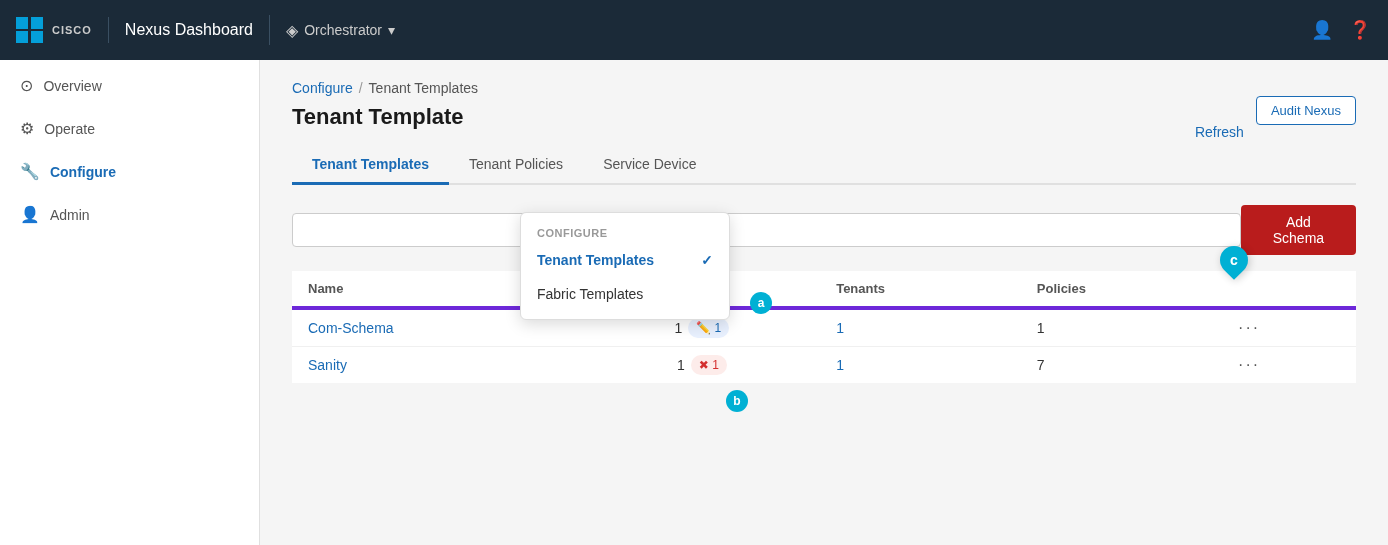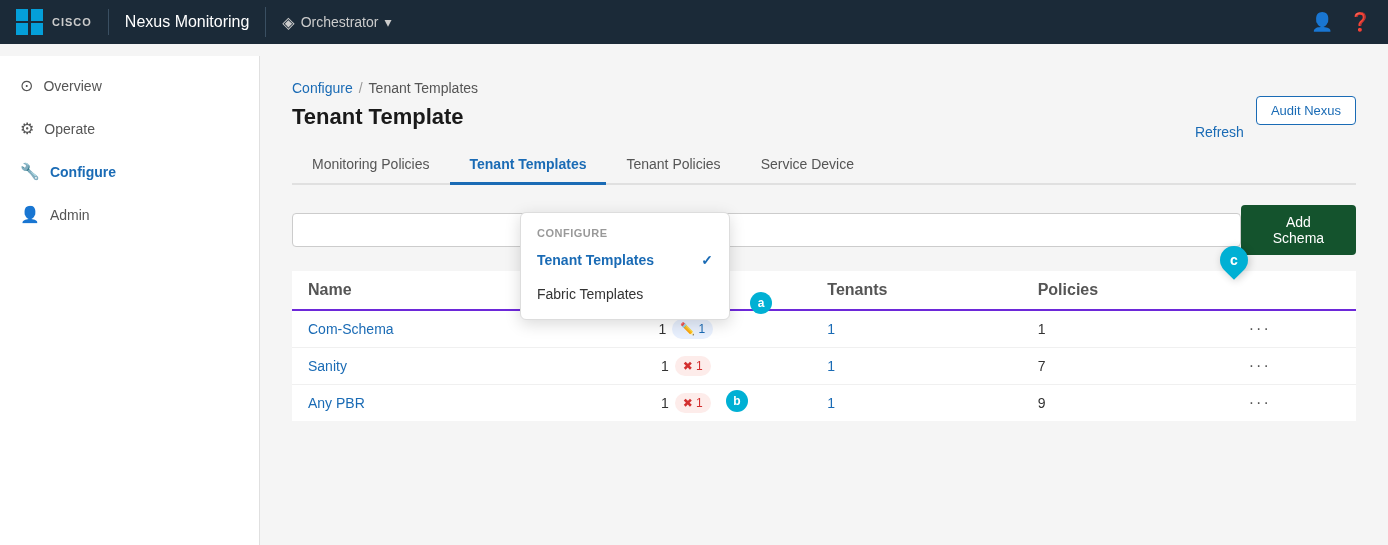--- a/index.html
+++ b/index.html
@@ -1,21 +1,21 @@
 <!DOCTYPE html>
 <html><head>
   <meta charset="utf-8">
   <style>
     * { box-sizing: border-box; margin: 0; padding: 0; }
     body { font-family: -apple-system, BlinkMacSystemFont, 'Segoe UI', Arial, sans-serif; font-size: 14px; background: #f5f5f5; color: #333; }
 
     
     .top-nav {
       background: #1b2a38;
-      height: 44px;
+      height: 60px;
       display: flex;
       align-items: center;
       padding: 0 16px;
       color: #fff;
       position: fixed;
       top: 0; left: 0; right: 0;
       z-index: 100;
     }
     .cisco-logo {
       display: flex;
@@ -109,32 +109,32 @@
     }
     .search-input {
       width: 960px;
       padding: 8px 12px;
       border: 1px solid #ccc;
       border-radius: 4px;
       font-size: 14px;
       background: #fff;
     }
     .add-schema-btn {
-      background: #14532d; color: #fff;
+      background: #b91c1c; color: #fff;
       border: none; border-radius: 4px;
       padding: 9px 18px; cursor: pointer;
       font-size: 14px; font-weight: 500;
     }
 
     
     .table { width: 100%; border-collapse: collapse; background: #fff; }
     .table th {
       text-align: left; padding: 10px 16px;
-      font-size: 16px; font-weight: 600; color: #555;
-      border-bottom: 2px solid #6d28d9;
+      font-size: 13px; font-weight: 600; color: #555;
+      border-bottom: 4px solid #6d28d9;
     }
     .table th.center, .table td.center { }
     .table td {
       padding: 8px 16px;
       border-bottom: 1px solid #f0f0f0;
       font-size: 14px;
     }
     .table tr:last-child td { border-bottom: none; }
     .schema-link { color: #1a6bb5; cursor: pointer; font-weight: 500; }
     .tenants-link { color: #1a6bb5; cursor: pointer; }
@@ -217,21 +217,21 @@
 <nav class="top-nav">
   <div class="cisco-logo">
     <span style="display:grid;grid-template-columns:1fr 1fr;gap:2px;width:28px;">
       <span style="background:#049fd9;width:12px;height:12px;display:block;"></span>
       <span style="background:#049fd9;width:12px;height:12px;display:block;"></span>
       <span style="background:#049fd9;width:12px;height:12px;display:block;"></span>
       <span style="background:#049fd9;width:12px;height:12px;display:block;"></span>
     </span>
     <span class="cisco-text">CISCO</span>
   </div>
-  <span class="app-title">Nexus Monitoring</span>
+  <span class="app-title">Nexus Dashboard</span>
   <div class="separator"></div>
   <div class="orchestrator-btn">
     <span class="orch-icon">◈</span>
     <span>Orchestrator</span>
     <span>▾</span>
   </div>
   <div class="nav-right">
     <span class="nav-icon">👤</span>
     <span class="nav-icon">❓</span>
   </div>
@@ -265,21 +265,20 @@
   </div>
 
   <h1 class="page-title">Tenant Template</h1>
 
   <div class="header-actions">
     <button class="refresh-btn">Refresh</button>
     <button class="audit-btn">Audit Nexus</button>
   </div>
 
   <div class="tabs">
-    <div class="tab">Monitoring Policies</div>
     <div class="tab active">
       <span>Tenant Templates</span>
     </div>
     <div class="tab">Tenant Policies</div>
     <div class="tab">Service Device</div>
   </div>
 
   <div class="toolbar">
     <input class="search-input" type="text" style="">
     <button class="add-schema-btn">Add Schema</button>
@@ -313,32 +312,20 @@
     <td class="center">
       <div class="badge-group">
         <span>1</span>
         <span class="badge badge-error">✖ 1</span>
       </div>
     </td>
     <td class="center"><span class="tenants-link">1</span></td>
     <td class="center"><span>7</span></td>
     <td><button class="more-btn">···</button></td>
   </tr>
-        <tr>
-    <td><span class="schema-link">Any PBR</span></td>
-    <td class="center">
-      <div class="badge-group">
-        <span>1</span>
-        <span class="badge badge-error">✖ 1</span>
-      </div>
-    </td>
-    <td class="center"><span class="tenants-link">1</span></td>
-    <td class="center"><span>9</span></td>
-    <td><button class="more-btn">···</button></td>
-  </tr>
       </tbody>
   </table>
 
   <div class="dropdown-menu">
     <div class="dropdown-section-label">Configure</div>
     <div class="dropdown-item active">
       <span>Tenant Templates</span>
       <span class="check-icon">✓</span>
     </div>
     <div class="dropdown-item">

